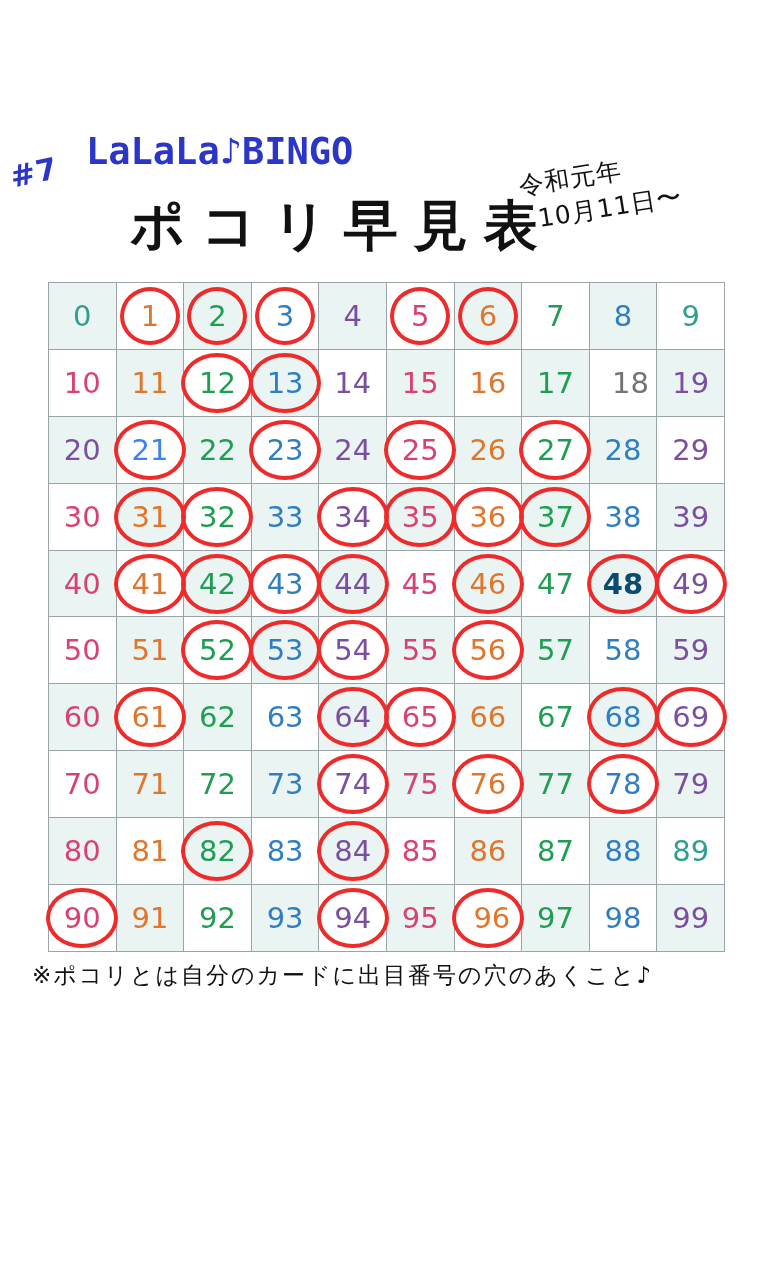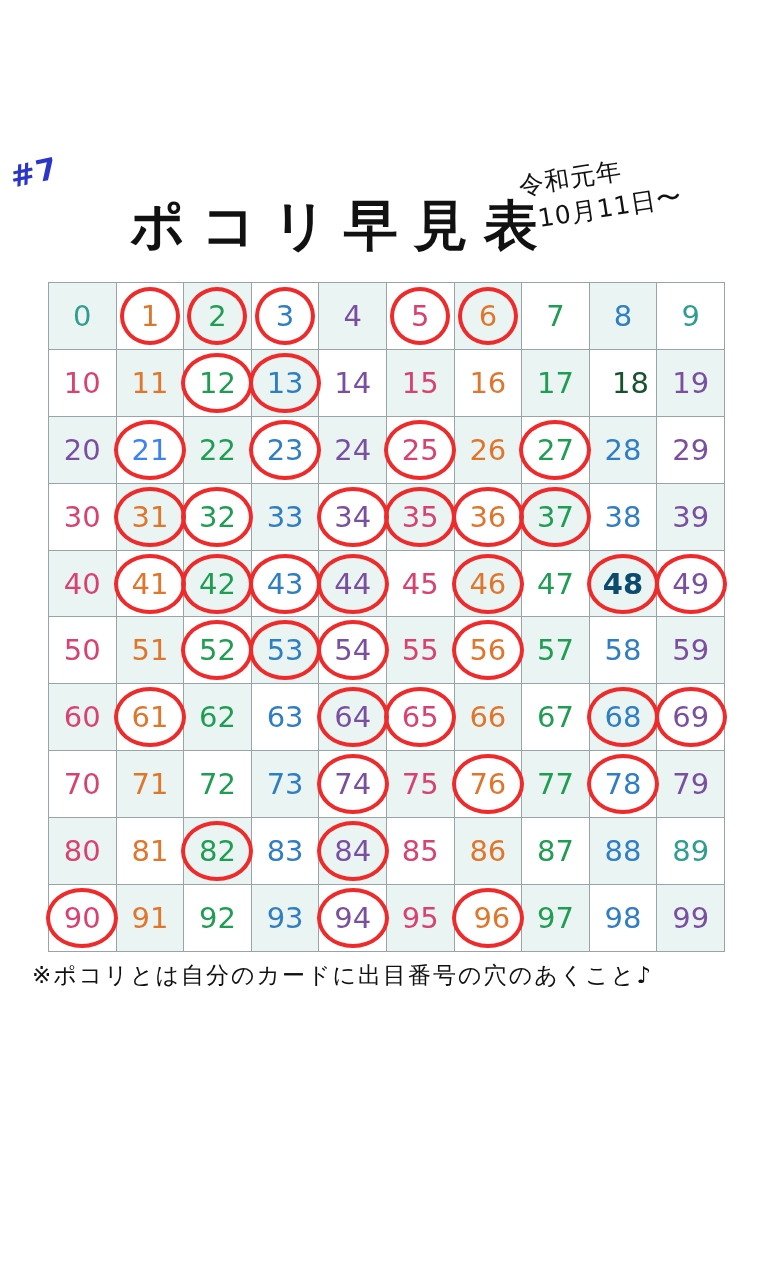--- a/index.html
+++ b/index.html
@@ -142,20 +142,21 @@
     color: #111111;
     letter-spacing: 2px;
     white-space: nowrap;
   }
 </style>
 </head>
 <body>
 
 <div id="header">
   <div id="issue-tag">#7</div>
+  <div id="brand-title">LaLaLa♪BINGO</div>
   <div id="main-title">ポコリ早見表</div>
   <div id="date-note">
     <div class="era">令和元年</div>
     <div class="day">10月11日〜</div>
   </div>
 </div>
 
 <div id="grid-wrap">
   <table id="number-grid">
     <tbody>
@@ -173,21 +174,21 @@
         </tr>
         <tr>
           <td class="plain" style="color: rgb(217, 65, 110);"><span class="cellnum">10</span></td>
           <td class="tint" style="color: rgb(224, 117, 44);"><span class="cellnum">11</span></td>
           <td class="plain" style="color: rgb(31, 157, 82);"><span class="marker wide"></span><span class="cellnum">12</span></td>
           <td class="tint" style="color: rgb(47, 126, 196);"><span class="marker wide"></span><span class="cellnum">13</span></td>
           <td class="plain" style="color: rgb(123, 79, 160);"><span class="cellnum">14</span></td>
           <td class="tint" style="color: rgb(217, 65, 110);"><span class="cellnum">15</span></td>
           <td class="plain" style="color: rgb(224, 117, 44);"><span class="cellnum">16</span></td>
           <td class="tint" style="color: rgb(31, 157, 82);"><span class="cellnum">17</span></td>
-          <td class="plain" style="color: #14532d; padding-left: 15px;"><span class="cellnum">18</span></td>
+          <td class="plain" style="color: #737373; padding-left: 15px;"><span class="cellnum">18</span></td>
           <td class="tint" style="color: rgb(123, 79, 160);"><span class="cellnum">19</span></td>
         </tr>
         <tr>
           <td class="tint" style="color: rgb(123, 79, 160);"><span class="cellnum">20</span></td>
           <td class="plain" style="color: #3b82f6;"><span class="marker wide"></span><span class="cellnum">21</span></td>
           <td class="tint" style="color: rgb(31, 157, 82);"><span class="cellnum">22</span></td>
           <td class="plain" style="color: rgb(47, 126, 196);"><span class="marker wide"></span><span class="cellnum">23</span></td>
           <td class="tint" style="color: rgb(123, 79, 160);"><span class="cellnum">24</span></td>
           <td class="plain" style="color: rgb(217, 65, 110);"><span class="marker wide"></span><span class="cellnum">25</span></td>
           <td class="tint" style="color: rgb(224, 117, 44);"><span class="cellnum">26</span></td>

